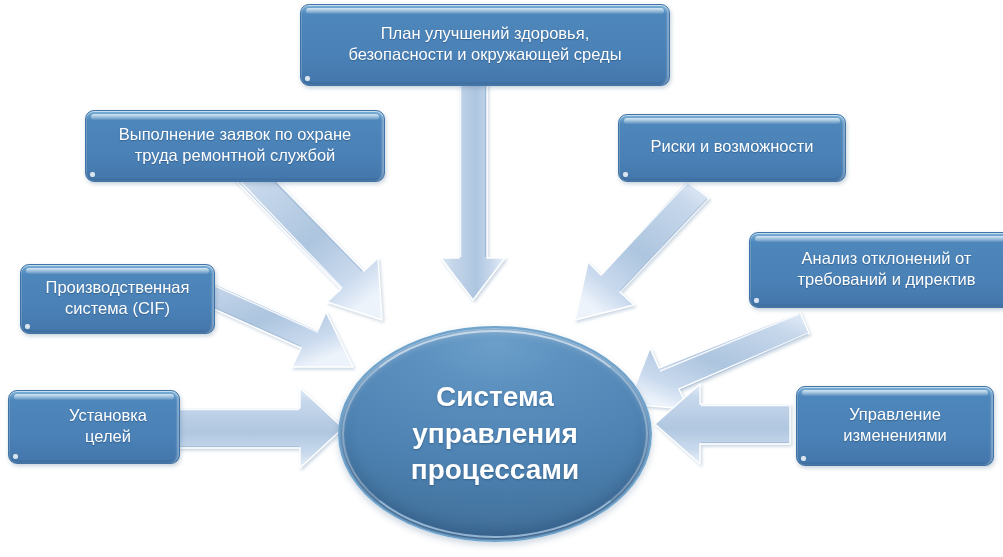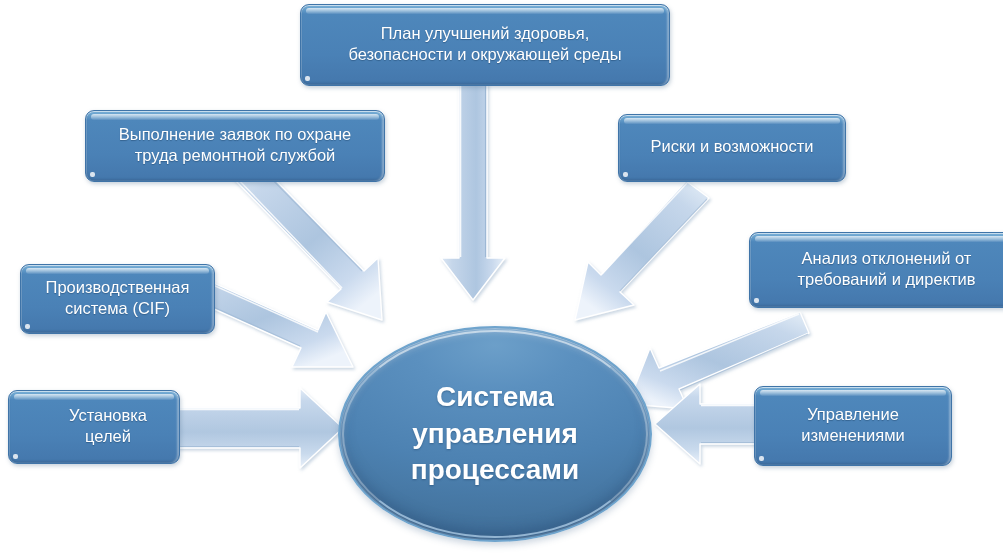--- a/index.html
+++ b/index.html
@@ -230,21 +230,21 @@
   </div>
 
   <div class="node-box" id="box-deviation-analysis" style="left:705px; top:232px; width:275px; height:76px;margin-left:44px;">
     <span class="node-label">Анализ отклонений от<br>требований и директив</span>
   </div>
 
   <div class="node-box" id="box-goal-setting" style="left:8px; top:390px; width:172px; height:74px;padding-left:40px;">
     <span class="node-label">Установка целей</span>
   </div>
 
-  <div class="node-box" id="box-change-management" style="left:754px; top:386px; width:198px; height:80px;justify-content:center;">
+  <div class="node-box" id="box-change-management" style="left:796px; top:386px; width:198px; height:80px;justify-content:center;">
     <span class="node-label">Управление<br>изменениями</span>
   </div>
 
   <div id="center-node">
     <span class="center-label">Система<br>управления<br>процессами</span>
   </div>
 
 </div>
 
 </body></html>

